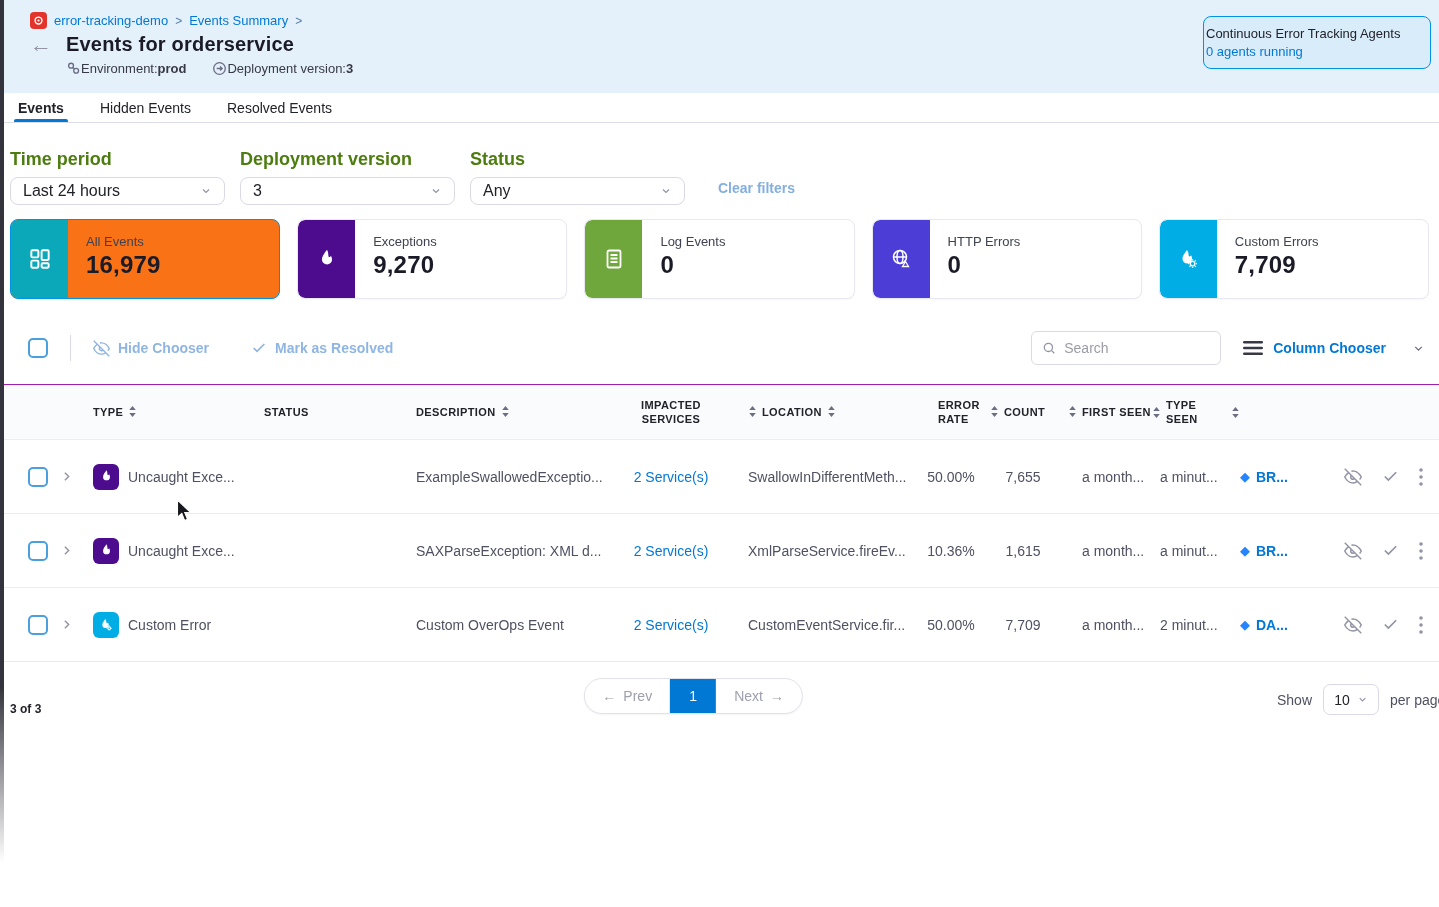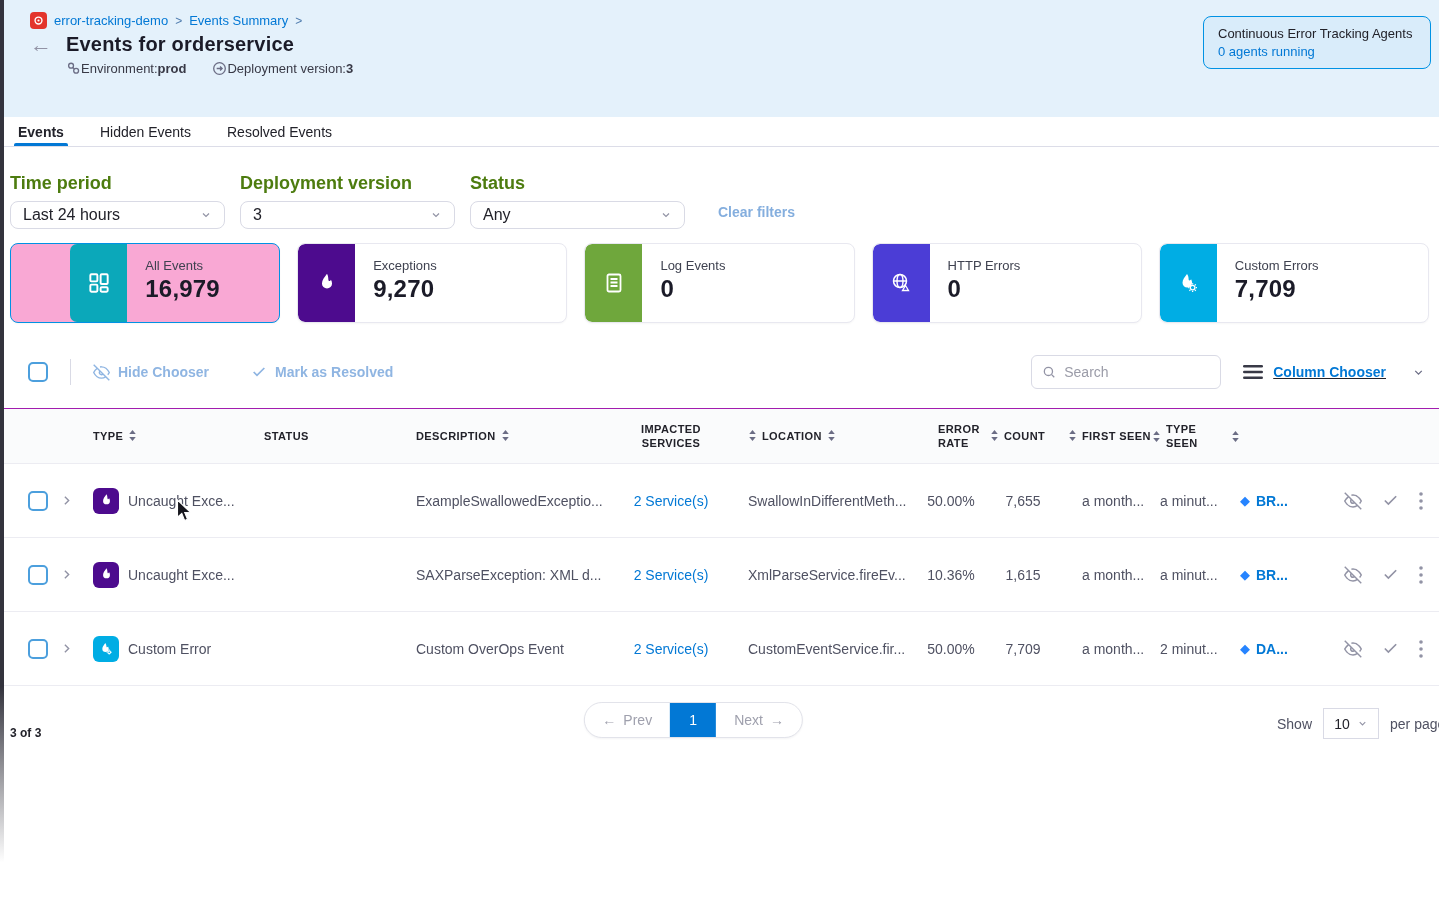--- a/index.html
+++ b/index.html
@@ -5,33 +5,33 @@
   * { margin:0; padding:0; box-sizing:border-box; }
   html,body { width:1439px; height:907px; overflow:hidden; }
   body {
     font-family:"Liberation Sans","DejaVu Sans",sans-serif;
     background:#ffffff; color:#22222a; position:relative;
   }
   .left-edge { position:absolute; left:0; top:0; width:4px; height:880px; z-index:50;
     background:linear-gradient(to bottom,#33333d 0%,#33333d 78%,rgba(51,51,61,0) 98%); }
 
   
-  .page-header { background:#e4f1fb; height:117px; padding:12px 16px 0 30px; position:relative; }
+  .page-header { background:#e4f1fb; height:93px; padding:12px 16px 0 30px; position:relative; }
   .breadcrumb { display:flex; align-items:center; gap:7px; font-size:13px; }
   .crumb-app-icon { width:17px; height:17px; border-radius:4px; background:#e3342b; display:inline-flex; align-items:center; justify-content:center; }
   .crumb-link { color:#0278d5; text-decoration:none; cursor:pointer; }
   .crumb-sep { color:#4f7cae; font-size:12px; }
   .title-row { display:flex; align-items:center; gap:14px; margin-top:4px; }
   .back-arrow { color:#9293a5; font-size:22px; line-height:1; cursor:pointer; }
   .page-title { font-size:20px; font-weight:700; color:#1b1b28; letter-spacing:.2px; }
   .meta-row { display:flex; align-items:center; gap:26px; margin-top:5px; margin-left:36px; font-size:13px; color:#383946; }
   .meta-item { display:flex; align-items:center; gap:0; }
   .meta-item b { font-weight:700; }
   .agents-card { position:absolute; right:8px; top:16px; width:228px; background:#d9ecfa;
-    border:1px solid #0092e4; border-radius:8px; padding:9px 14px; }
+    border:1px solid #0092e4; border-radius:8px; padding:9px 2px; }
   .agents-card .t { font-size:13px; color:#22222a; }
   .agents-card .l { font-size:13px; color:#0278d5; margin-top:3px; cursor:pointer; }
 
   
   .tabs { display:flex; gap:36px; padding-left:18px; height:30px; align-items:center;
     border-bottom:1px solid #dcdde8; background:#fff; }
   .tab { font-size:14px; color:#22222a; cursor:pointer; height:100%; display:flex; align-items:center; position:relative; }
   .tab.active { font-weight:700; }
   .tab.active::after { content:""; position:absolute; left:-4px; right:-4px; bottom:0; height:3px;
     background:#0278d5; border-radius:2px 2px 0 0; }
@@ -42,39 +42,39 @@
   .filter-label { font-size:18px; font-weight:700; color:#4d7c0f; }
   .select-box { width:215px; height:28px; border:1px solid #d9dae5; border-radius:8px; background:#fff;
     display:flex; align-items:center; justify-content:space-between; padding:0 12px; font-size:16px; color:#22222a; cursor:pointer; }
   .select-box .chev { color:#9293a5; }
   .clear-filters { font-size:14px; font-weight:700; color:#84aede; margin:0 0 9px 18px; cursor:pointer; }
 
   
   .cards { display:flex; gap:17px; padding:14px 10px 0 10px; }
   .stat-card { flex:1; height:80px; background:#fff; border:1px solid #e8e8f0; border-radius:8px;
     display:flex; overflow:hidden; cursor:pointer; box-shadow:0 1px 2px rgba(40,41,61,.04); }
-  .stat-card.selected { background:#f9a8d4; border:1.5px solid #0092e4;justify-content:center; }
+  .stat-card.selected { background:#f97316; border:1.5px solid #0092e4; }
   .stat-icon-block { width:57px; flex:0 0 57px; display:flex; align-items:center; justify-content:center; border-radius:7px 0 0 7px; }
   .stat-body { padding:14px 0 0 18px; }
   .stat-label { font-size:13px; color:#3f4250; }
   .stat-value { font-size:24px; font-weight:700; color:#1b1b28; margin-top:2px; letter-spacing:.2px; }
 
   
   .toolbar { display:flex; align-items:center; margin-top:29px; padding:0 14px 0 28px; height:40px; }
   .checkbox { width:20px; height:20px; border:2px solid #4c9fdd; border-radius:5px; background:#fff; cursor:pointer; flex:0 0 20px; }
   .toolbar .divider { width:1px; height:26px; background:#d9dae5; margin:0 22px; }
   .tool-btn { display:flex; align-items:center; gap:8px; font-size:14px; font-weight:700; color:#8fb5e2; cursor:pointer; }
   .tool-btn + .tool-btn { margin-left:42px; }
   .toolbar-right { margin-left:auto; display:flex; align-items:center; }
   .search-box { width:190px; height:34px; border:1px solid #d9dae5; border-radius:6px; background:#fff;
     display:flex; align-items:center; gap:8px; padding:0 10px; }
   .search-box input { border:none; outline:none; font-size:14px; color:#22222a; width:140px; background:transparent;
     font-family:"Liberation Sans","DejaVu Sans",sans-serif; }
   .search-box input::placeholder { color:#9b9ca8; }
-  .col-chooser { display:flex; align-items:center; gap:10px; margin-left:22px; cursor:pointer;text-decoration:underline; }
+  .col-chooser { display:flex; align-items:center; gap:10px; margin-left:22px; cursor:pointer; }
   .col-chooser .label { font-size:14px; font-weight:700; color:#0278d5; }
   .col-chooser .chev { margin-left:16px; }
 
   
   .table { margin-top:16px; }
   .tgrid { display:grid; grid-template-columns:18px 34px 28px 168px 152px 212px 118px 182px 78px 66px 96px 88px 86px 1fr; align-items:center; }
   .thead { background:#fafbfc; border-top:1px solid #a21caf; border-bottom:1px solid #ececf2; height:56px;
     font-size:11px; font-weight:700; color:#22222a; letter-spacing:.4px; }
   .th { display:flex; align-items:center; gap:5px; line-height:1.3; }
   .th.pad { padding-left:13px; }
@@ -100,21 +100,21 @@
   
   .pagination { position:relative; height:58px; margin-top:14px; }
   .page-summary { position:absolute; left:10px; top:26px; font-size:12px; font-weight:700; color:#22222a; }
   .pager { position:absolute; left:50%; transform:translateX(-62%); top:2px; display:flex; align-items:center;
     border:1px solid #e2e3ea; border-radius:20px; background:#fff; height:36px; overflow:hidden;
     box-shadow:0 1px 2px rgba(40,41,61,.05); }
   .pager .pbtn { padding:0 18px; font-size:14px; color:#9fa0ad; display:flex; align-items:center; gap:7px; height:100%; cursor:pointer; }
   .pager .pnum { width:46px; height:100%; background:#0278d5; color:#fff; display:flex; align-items:center; justify-content:center; font-size:14px; cursor:pointer; }
   .pager-right { position:absolute; left:1277px; top:8px; display:flex; align-items:center; gap:11px; white-space:nowrap; }
   .pager-right .show-lbl { font-size:14px; color:#4f5162; }
-  .page-size { width:56px; height:31px; border:1px solid #d9dae5; border-radius:0; background:#fff;
+  .page-size { width:56px; height:31px; border:1px solid #d9dae5; border-radius:7px; background:#fff;
     display:flex; align-items:center; justify-content:center; gap:7px; font-size:14px; color:#22222a; cursor:pointer; }
   .pager-right .per-lbl { font-size:14px; color:#4f5162; }
 
   .mouse-cursor { position:absolute; left:176px; top:499px; z-index:99; pointer-events:none; }
   svg { flex-shrink:0; }
 </style>
 </head>
 <body>
 
 <div class="left-edge"></div>

